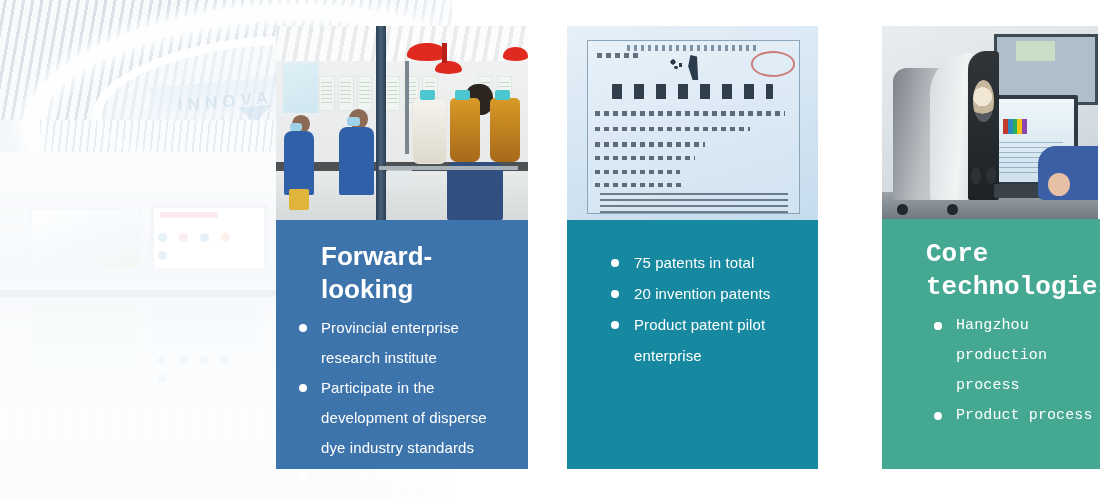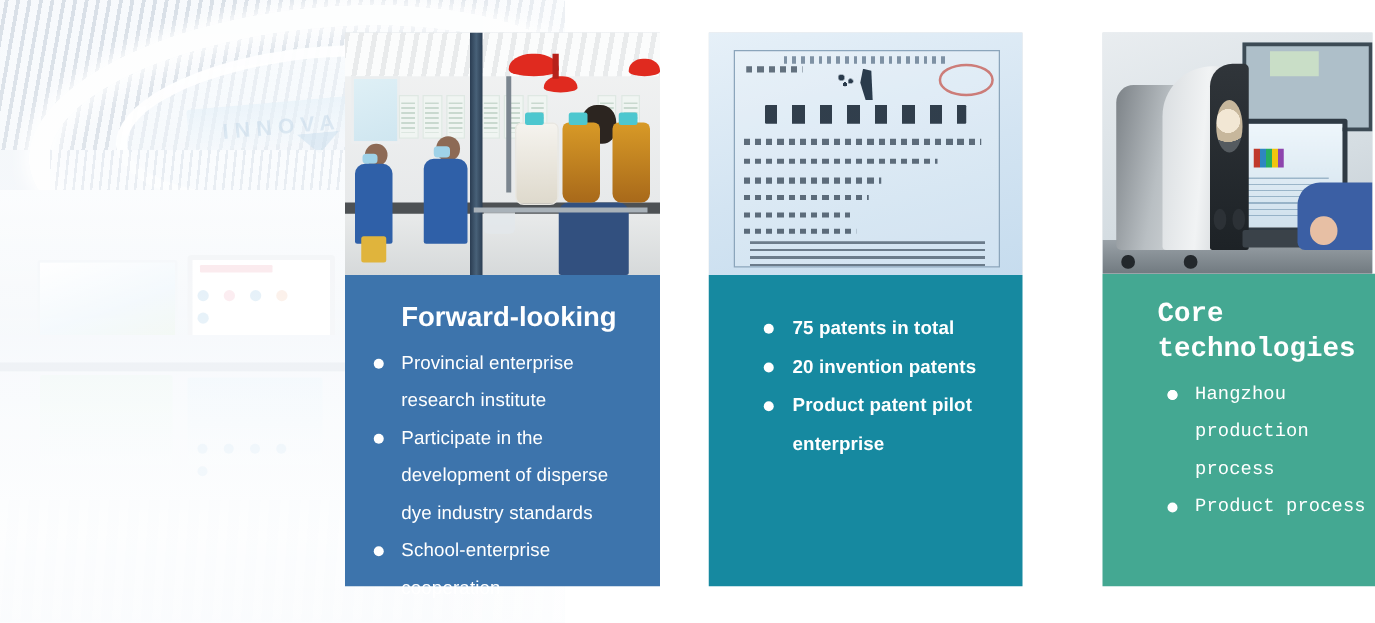--- a/index.html
+++ b/index.html
@@ -210,21 +210,21 @@
     position: relative;
     overflow: hidden;
     background: #d8dee3;
   }
   .card-panel {
     box-sizing: border-box;
     padding: 14px 18px 16px 22px;
   }
   .card-title {
     color: #ffffff;
-    font-size: 22px;
+    font-size: 26px;
     font-weight: bold;
     margin: 0 0 8px 0;
     line-height: 1.25;
   }
   .card-list {
     list-style: none;
     margin: 0;
     padding: 0;
   }
   .card-list li {
@@ -250,21 +250,21 @@
   #card-forward .card-photo { height: 194px; }
   #card-forward .card-panel { width: 252px; height: 249px; }
   #card-forward .card-title { padding-left: 23px; margin-top: 6px; }
 
   
   #card-ip { left: 567px; top: 26px; width: 251px; }
   #card-ip .card-photo { height: 194px; }
   #card-ip .card-panel { width: 251px; height: 249px; }
   #card-ip .card-title { padding-left: 17px; margin-top: 6px; }
   #card-ip .card-list { margin-top: 13px; }
-  #card-ip .card-list li { padding-left: 45px; line-height: 31px; font-weight: bold; }
+  #card-ip .card-list li { padding-left: 45px; line-height: 31px; }
   #card-ip .card-list li .bullet { left: 22px; top: 12px; }
 
   
   #card-core { left: 882px; top: 26px; width: 216px; font-family: Liberation Mono, monospace; }
   #card-core .card-photo { height: 193px; }
   #card-core .card-panel { width: 250px; height: 250px; }
   #card-core .card-title { padding-left: 22px; margin-top: 5px; }
   #card-core .card-list { margin-top: 6px; }
   #card-core .card-list li { padding-left: 52px; line-height: 30px; }
   #card-core .card-list li .bullet { left: 30px; top: 11px; }

